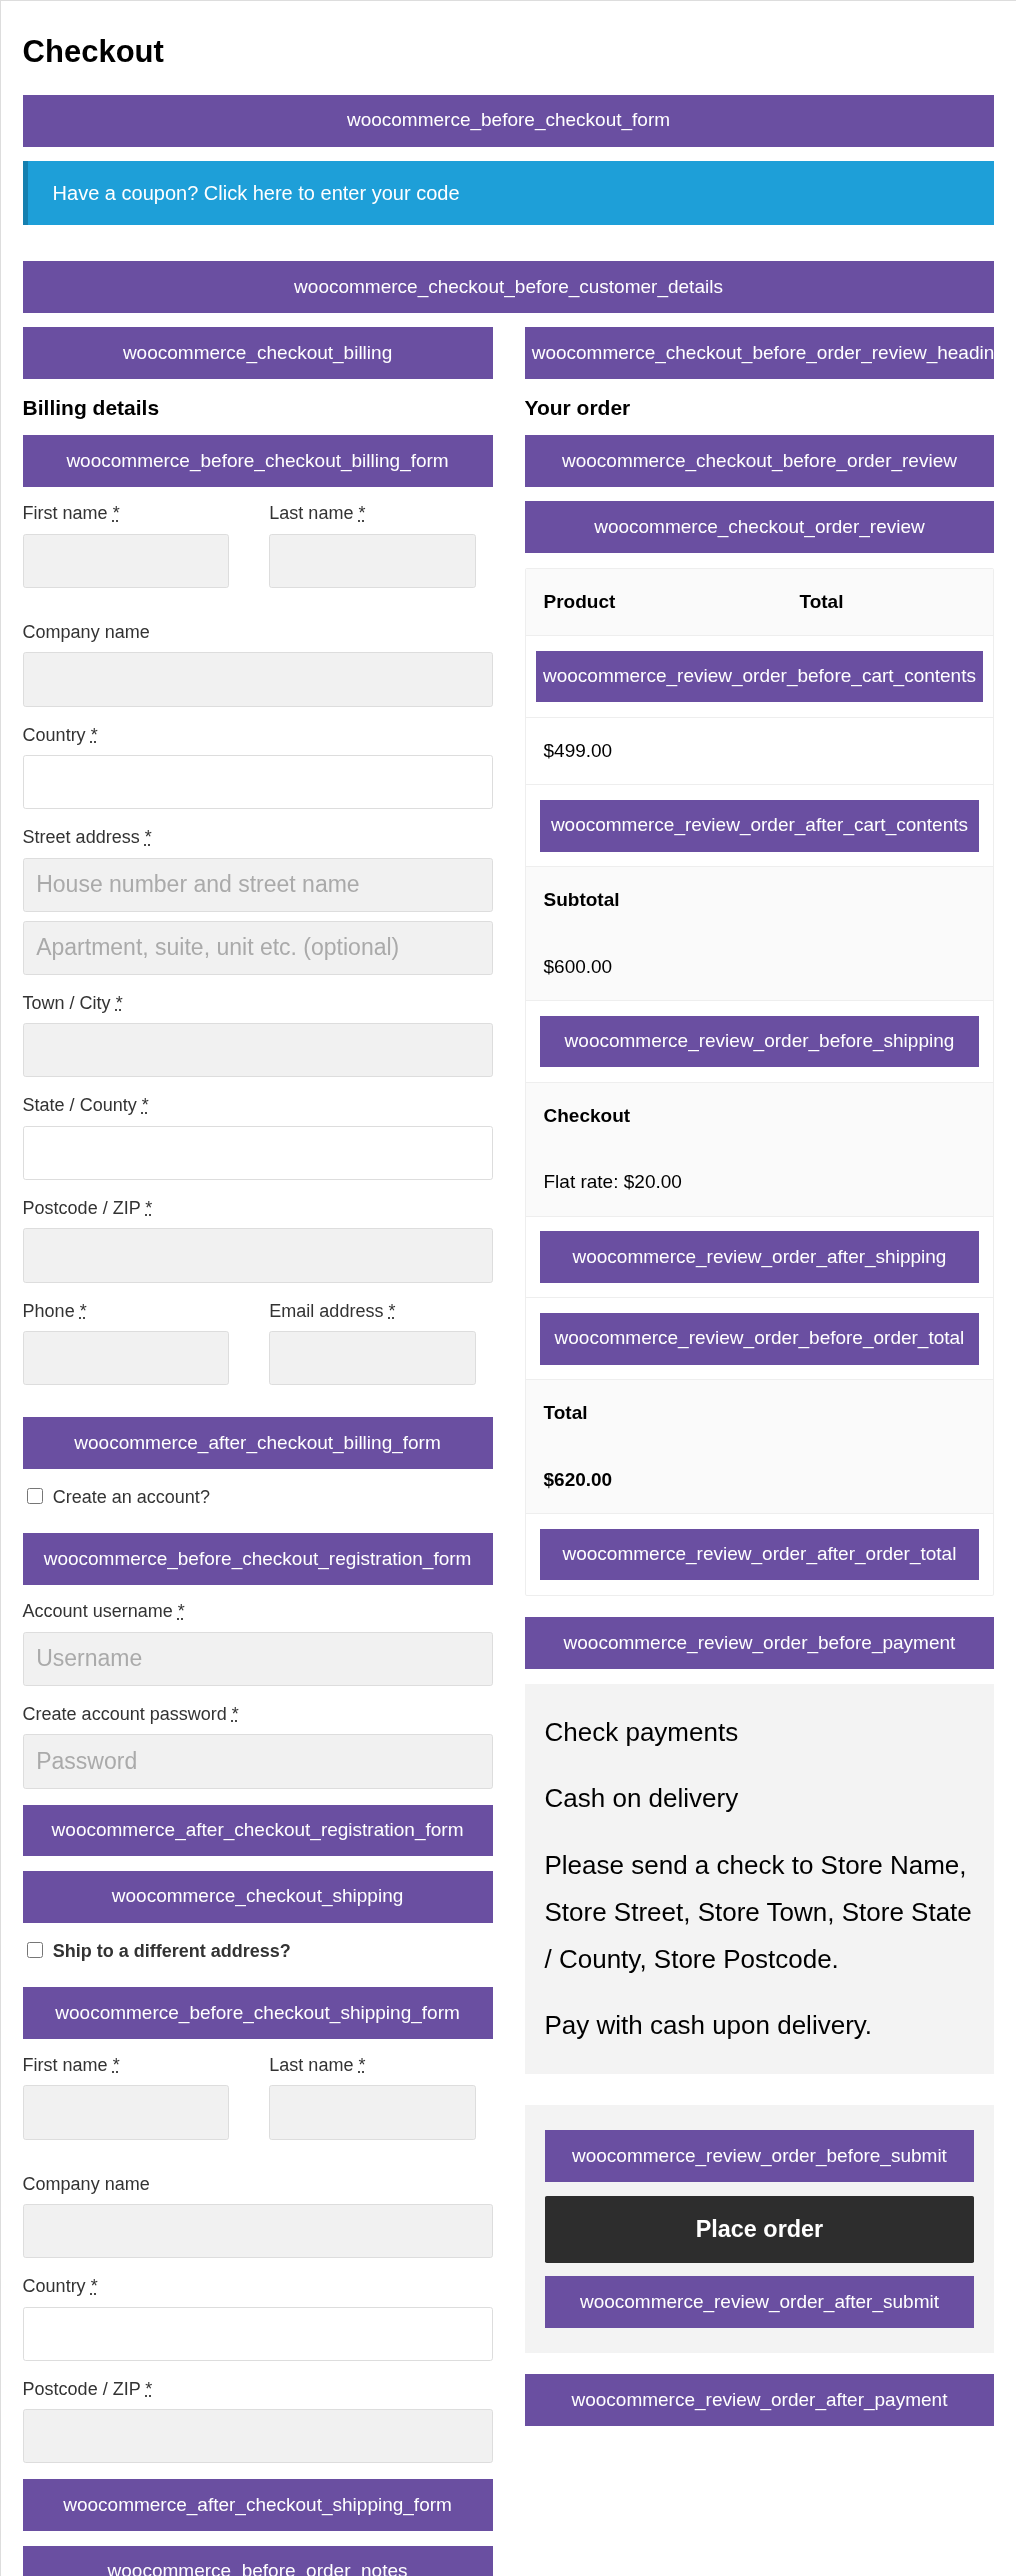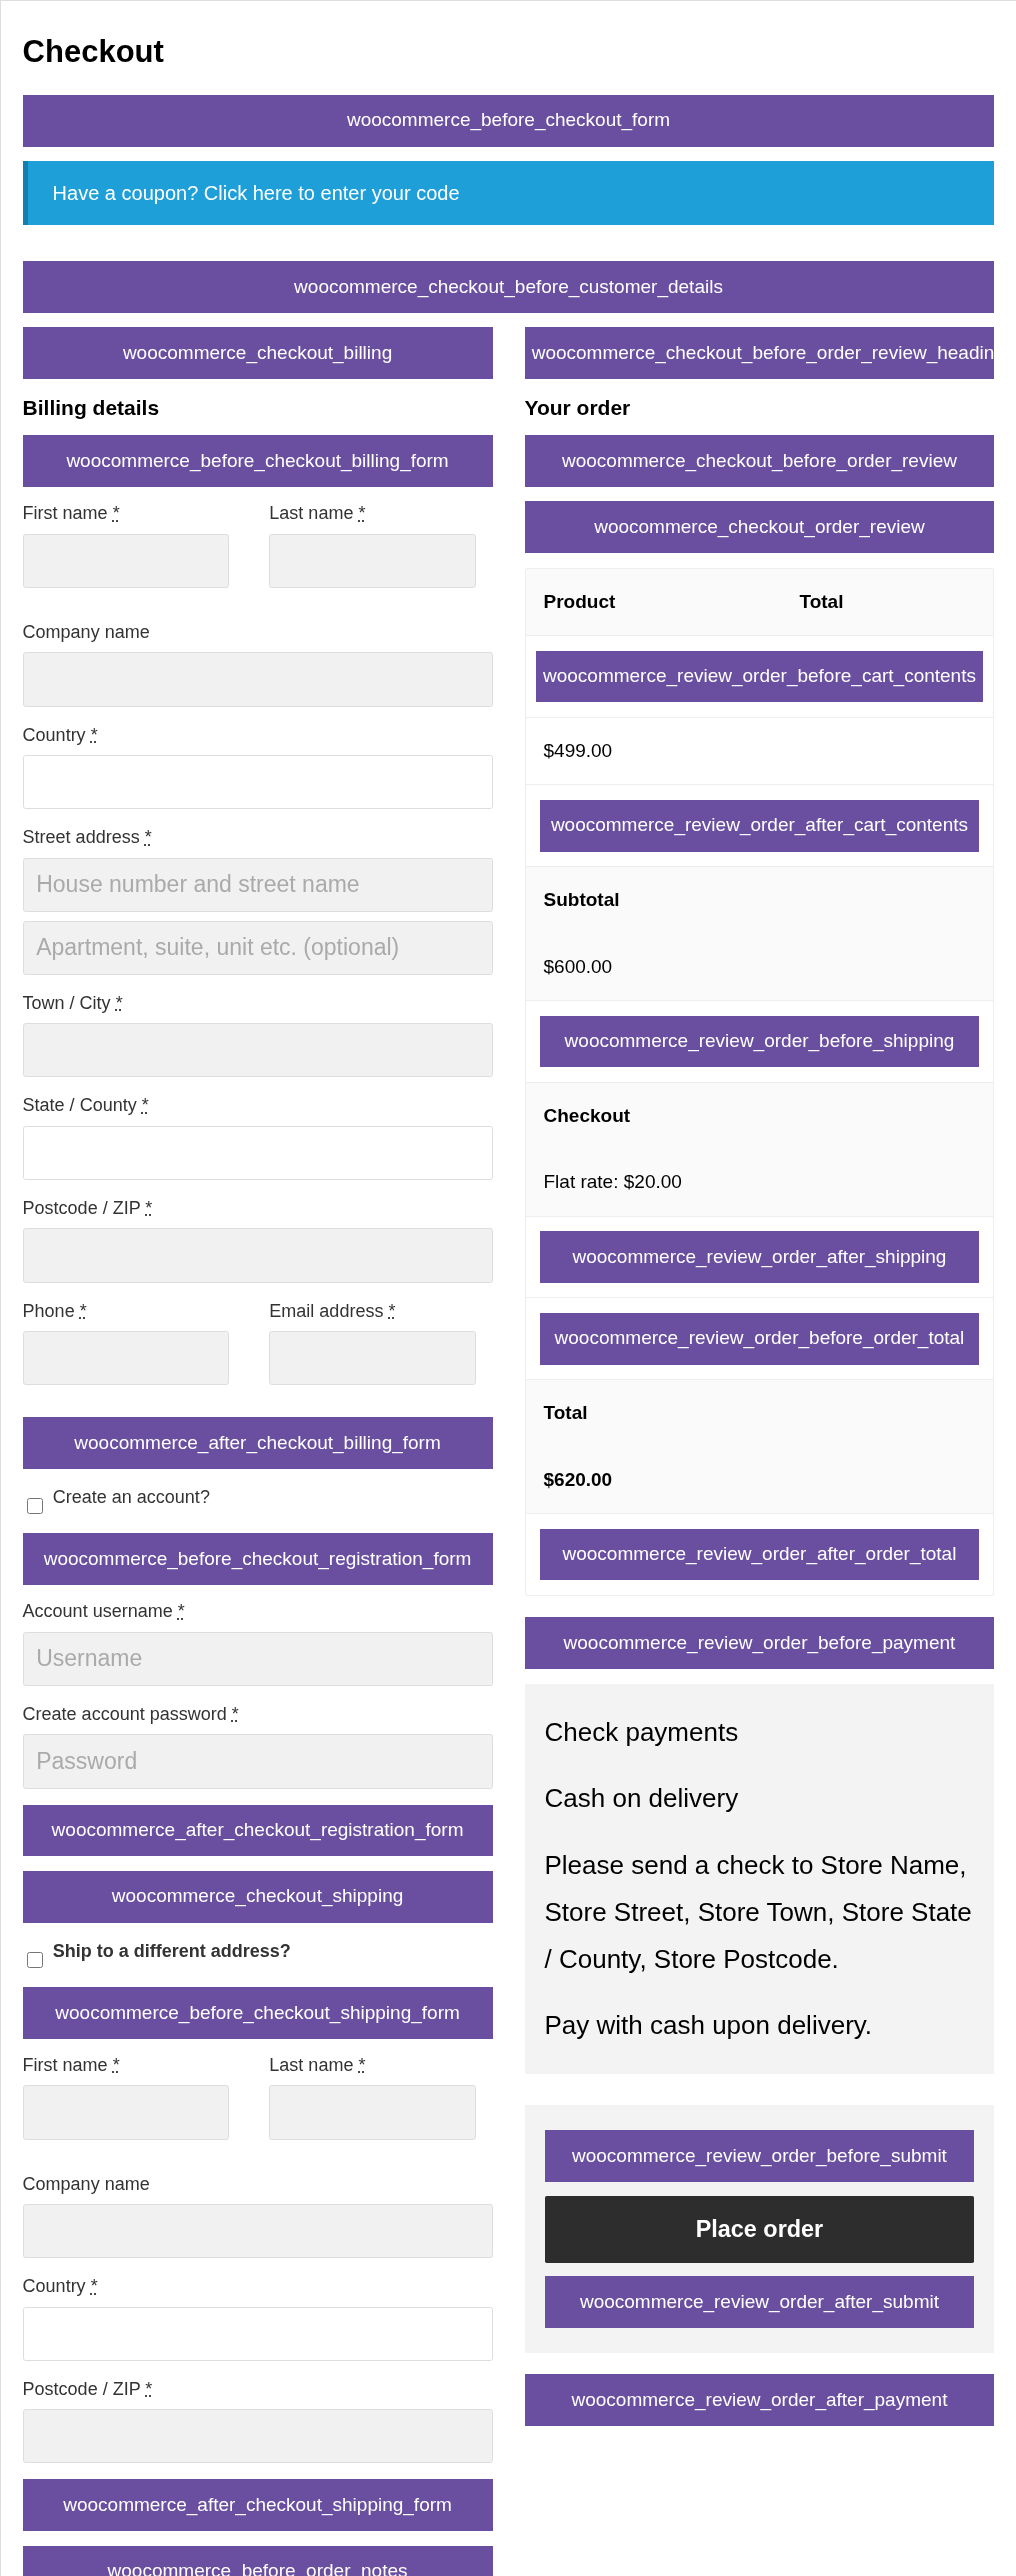--- a/index.html
+++ b/index.html
@@ -83,21 +83,21 @@
     border-radius: 2.7px;
     background: #fff;
   }
   input.grey, textarea.grey { background: #f1f1f1; }
   ::placeholder { color: #aaa; }
   textarea { resize: vertical; height: 78px; }
   .checkline {
     font-size: 19px;
     margin: 16px 0;
     display: flex;
-    align-items: flex-end;
+    align-items: flex-start;
     gap: 7.2px;
   }
   .checkline.bold label { font-weight: bold; }
   input[type="checkbox"] {
     width: 16px; height: 16px;
   }
   
   .order-table {
     border: 0.9px solid #eee;
     border-radius: 1.8px;

